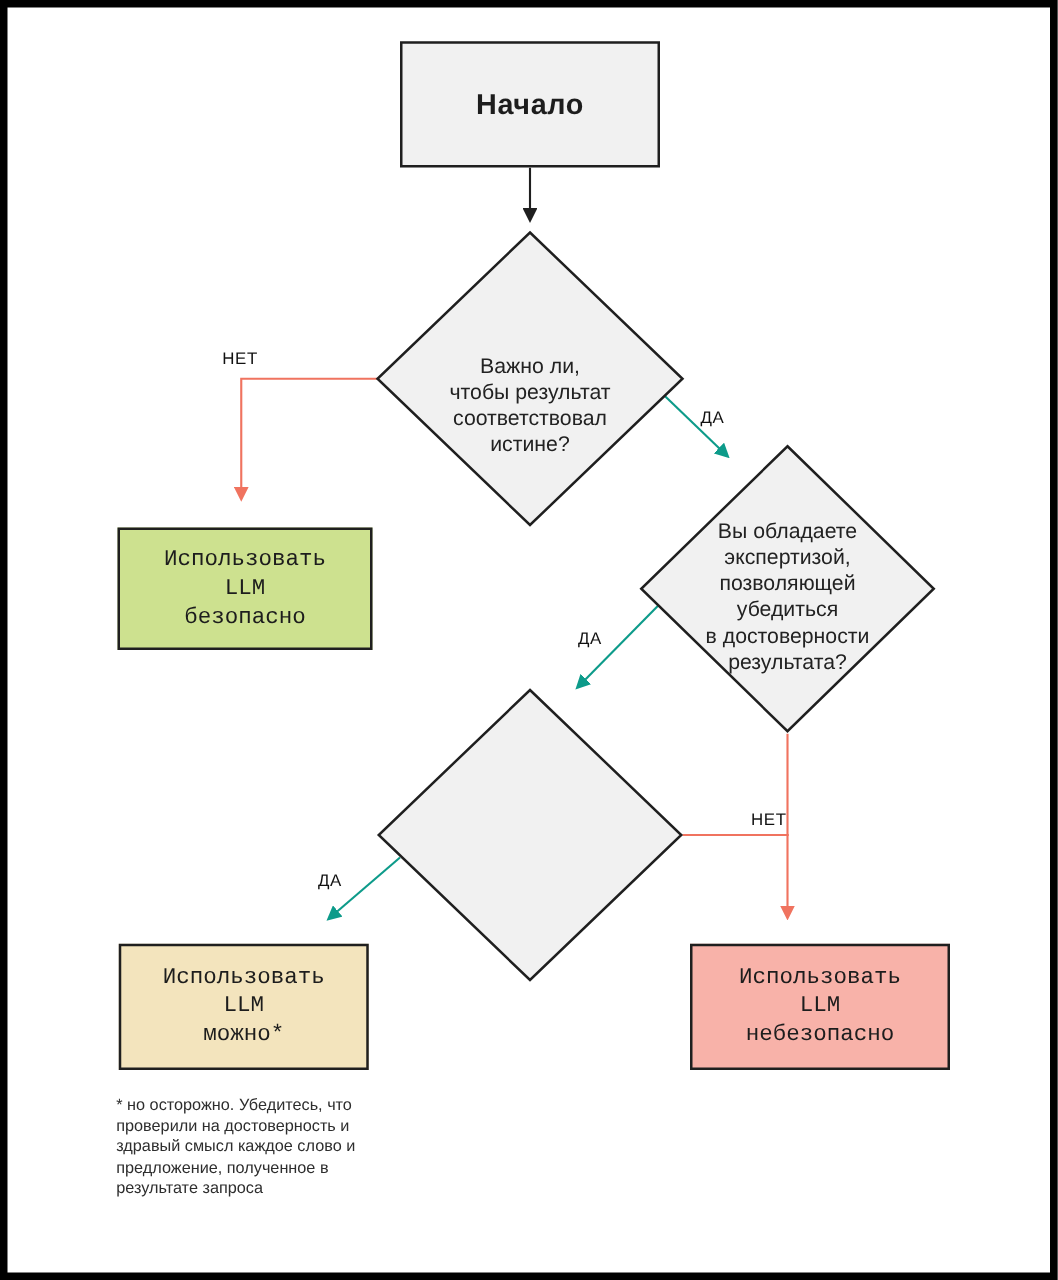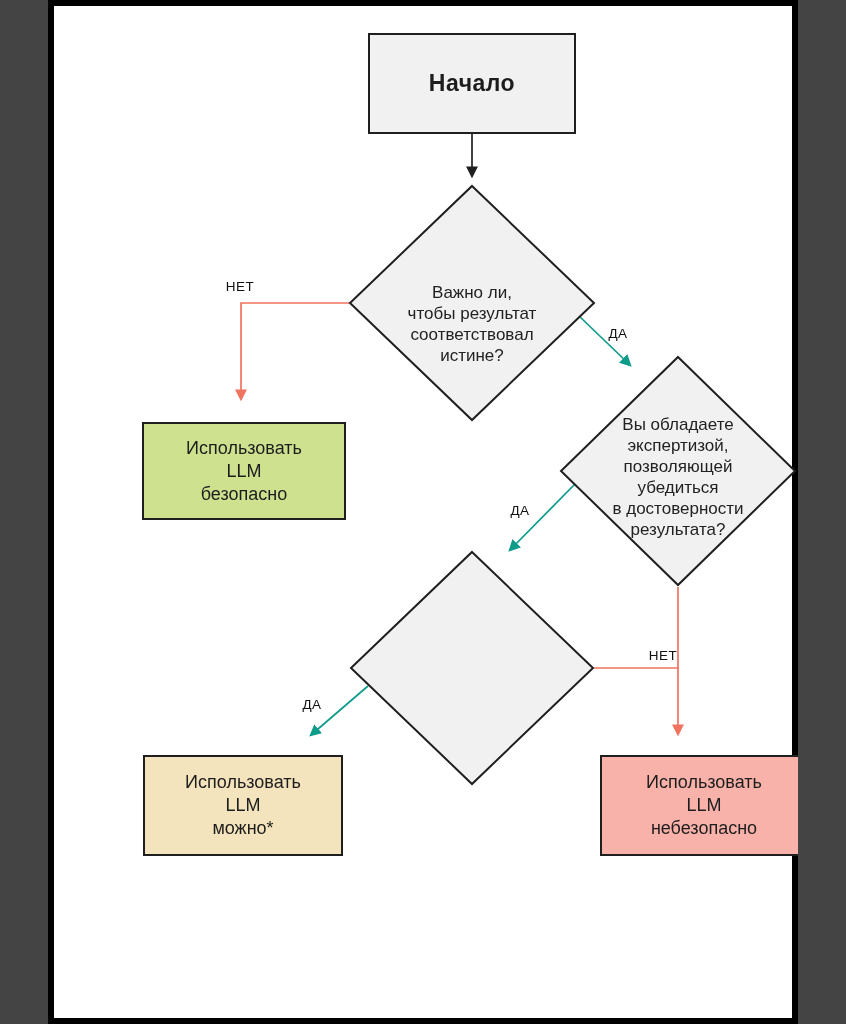--- a/index.html
+++ b/index.html
@@ -1,18 +1,18 @@
 <!DOCTYPE html>
 <html lang="ru"><head>
 <meta charset="utf-8">
 <style>
   html, body { margin: 0; padding: 0; background: #444; }
   .page {
     position: relative;
-    width: 750px; height: 1024px;
+    width: 846px; height: 1024px;
     background: var(--frame, #000);
     font-family: "Liberation Sans", "DejaVu Sans", sans-serif;
     overflow: hidden;
     margin: 0 auto;
   }
   .canvas {
     position: absolute;
     left: 6px; top: 6px; right: 6px; bottom: 6px;
     background: #ffffff;
   }
@@ -35,21 +35,21 @@
     border: 2px solid var(--node-border, #1f1f1f);
     display: flex; align-items: center; justify-content: center;
     text-align: center; color: #1d1d1d;
     white-space: pre-line;
   }
   .start-box {
     left: 320px; top: 33px; width: 208px; height: 101px;
     background: var(--node-fill, #f2f2f2);
     font-size: 23px; font-weight: 700; letter-spacing: 0.5px;
   }
-  .outcome { font-size: 18px; line-height: 23px; font-weight: 500; }
+  .outcome { font-size: 18px; line-height: 23px; font-weight: 500; font-family: Liberation Mono, monospace; }
   .outcome-green { left: 94px;  top: 422px; width: 204px; height: 98px; background: var(--green-fill, #cde18f); }
   .outcome-tan   { left: 95px;  top: 755px; width: 200px; height: 101px; background: var(--tan-fill, #f3e4bd); }
   .outcome-pink  { left: 552px; top: 755px; width: 208px; height: 101px; background: var(--pink-fill, #f8b2a9); }
 
   .dtext {
     position: absolute; text-align: center; color: #222;
     font-size: 17px; line-height: 21px; font-weight: 500;
     white-space: pre-line; pointer-events: none;
   }
   .dtext-1 { left: 324px; top: 258px; width: 200px; margin-top: 24px; }
@@ -138,13 +138,18 @@
   <div class="node outcome outcome-pink">Использовать
 LLM
 небезопасно</div>
 
   <div class="edge-label lbl-no1">НЕТ</div>
   <div class="edge-label lbl-yes1">ДА</div>
   <div class="edge-label lbl-yes2">ДА</div>
   <div class="edge-label lbl-no2">НЕТ</div>
   <div class="edge-label lbl-yes3">ДА</div>
 
+  <div class="footnote">* но осторожно. Убедитесь, что
+проверили на достоверность и
+здравый смысл каждое слово и
+предложение, полученное в
+результате запроса</div>
 </div>
 
 </body></html>

